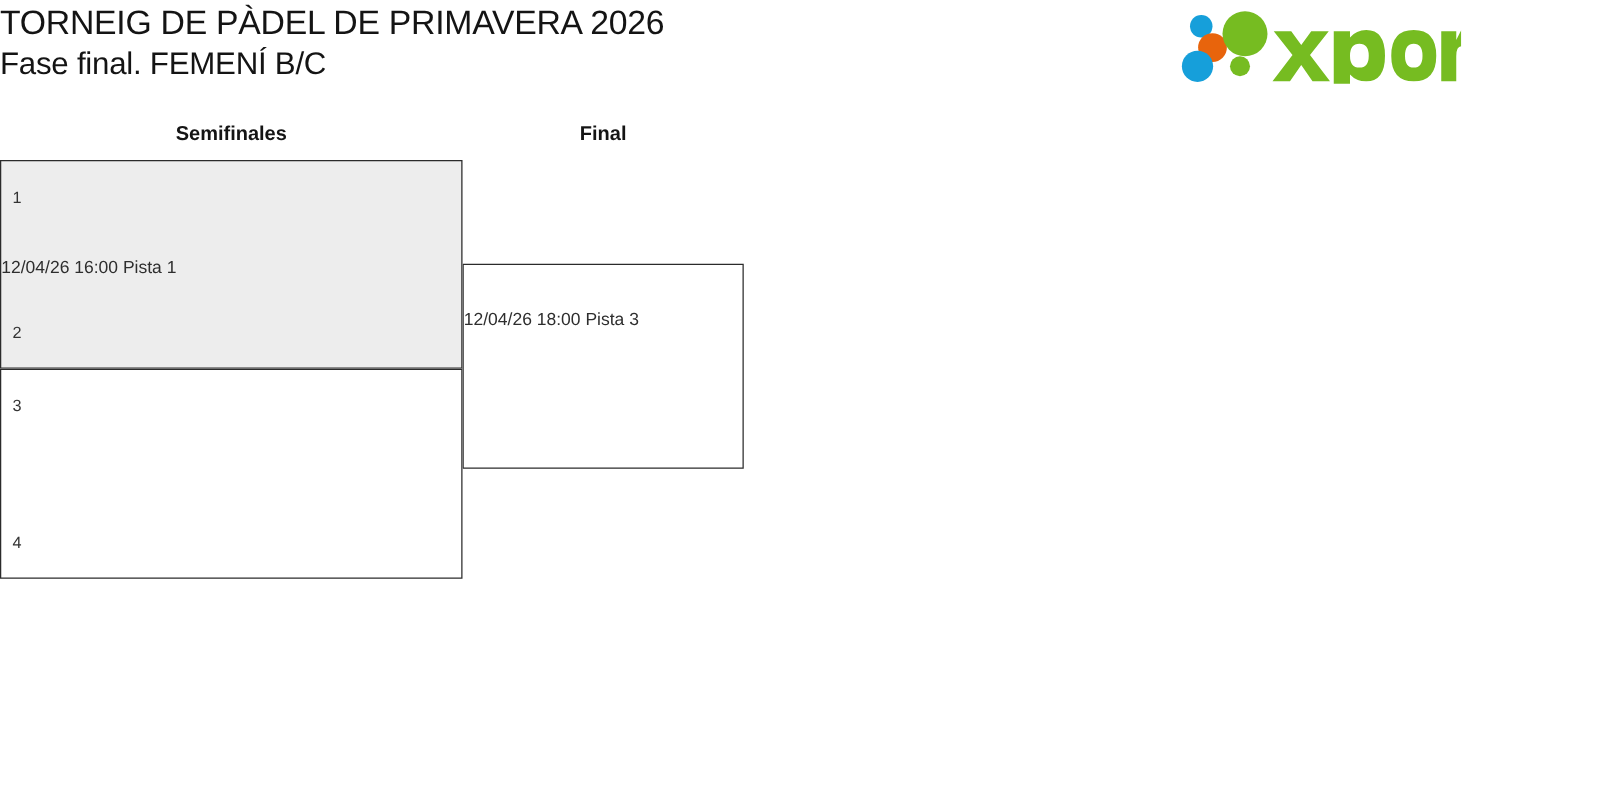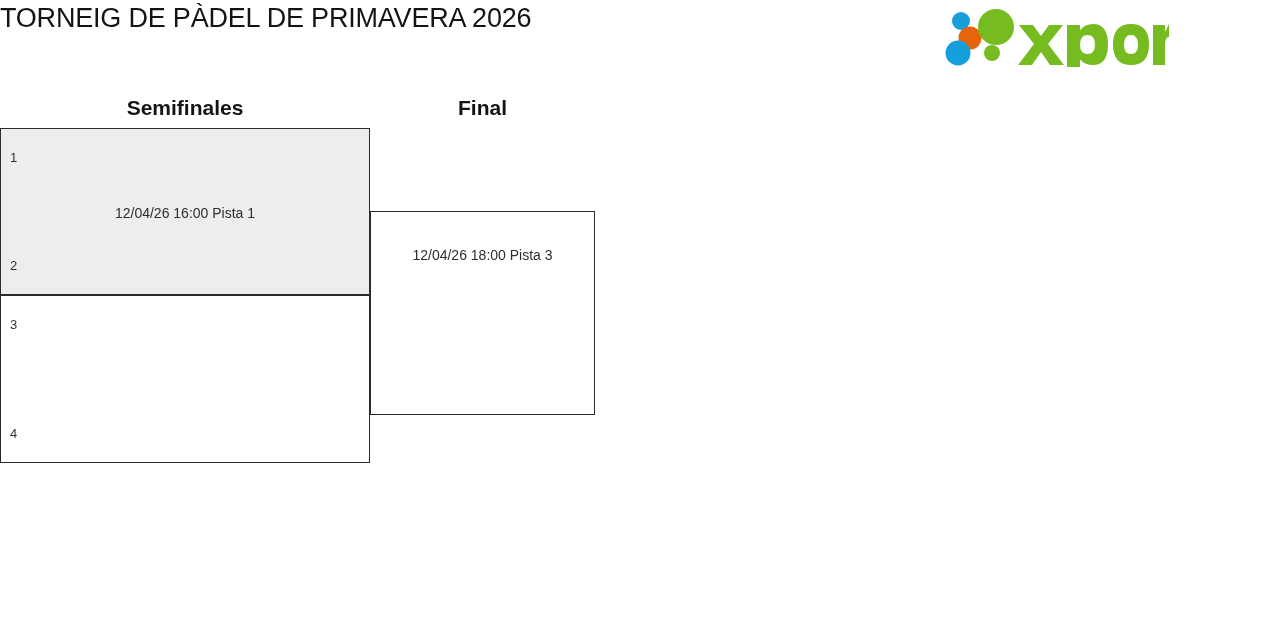--- a/index.html
+++ b/index.html
@@ -54,21 +54,21 @@
     right: 7px;
     top: 5px;
     width: 226px;
     height: 62px;
   }
   #brand-logo svg { display: block; }
 
   
   .round-header {
     position: absolute;
-    font-size: 21px;
+    font-size: 16px;
     font-weight: 700;
     color: #141414;
     text-align: center;
     line-height: 20px;
     white-space: nowrap;
   }
   #round-header-0 { left: 0px;   top: 98px; width: 370px; }
   #round-header-1 { left: 370px; top: 98px; width: 225px; text-align: center; }
 
   
@@ -96,47 +96,47 @@
     line-height: 16px;
     white-space: nowrap;
   }
   .seed-top    { top: 21px; }
   .seed-bottom { bottom: 20px; }
 
   .match-info {
     position: absolute;
     left: 0;
     width: 100%;
-    text-align: center;
     font-size: 14px;
     font-weight: 400;
     color: #2e2e2e;
     line-height: 18px;
     white-space: nowrap;
   }
 
   
   #match-0 { left: 0px;   top: 128px; width: 370px; height: 167px; }
   #match-0 .match-info { top: 75px; }
 
   
   #match-1 { left: 0px;   top: 295px; width: 370px; height: 168px; }
   #match-1 .match-info { top: 76px; }
 
   
-  #match-2 { left: 370px; top: 211px; width: 225px; height: 204px; }
+  #match-2 { left: 370px; top: 211px; width: 225px; height: 164px; }
   #match-2 .match-info { top: 34px; }
 </style>
 </head>
 <body>
 
 <div id="page-header">
 
   <div id="tournament-title">TORNEIG DE PÀDEL DE PRIMAVERA 2026</div>
 
+  <div id="tournament-subtitle">Fase final. FEMENÍ B/C</div>
 
   <div id="brand-logo">
     <svg width="226" height="62" viewBox="0 0 226 62" xmlns="http://www.w3.org/2000/svg">
 
       <circle cx="18" cy="16" r="9" fill="#169fda"></circle>
       <circle cx="27" cy="33" r="11.5" fill="#e8640c"></circle>
       <circle cx="15" cy="48" r="12.5" fill="#169fda"></circle>
       <circle cx="53" cy="22" r="18" fill="#76bc21"></circle>
       <circle cx="49" cy="48" r="8" fill="#76bc21"></circle>
 

